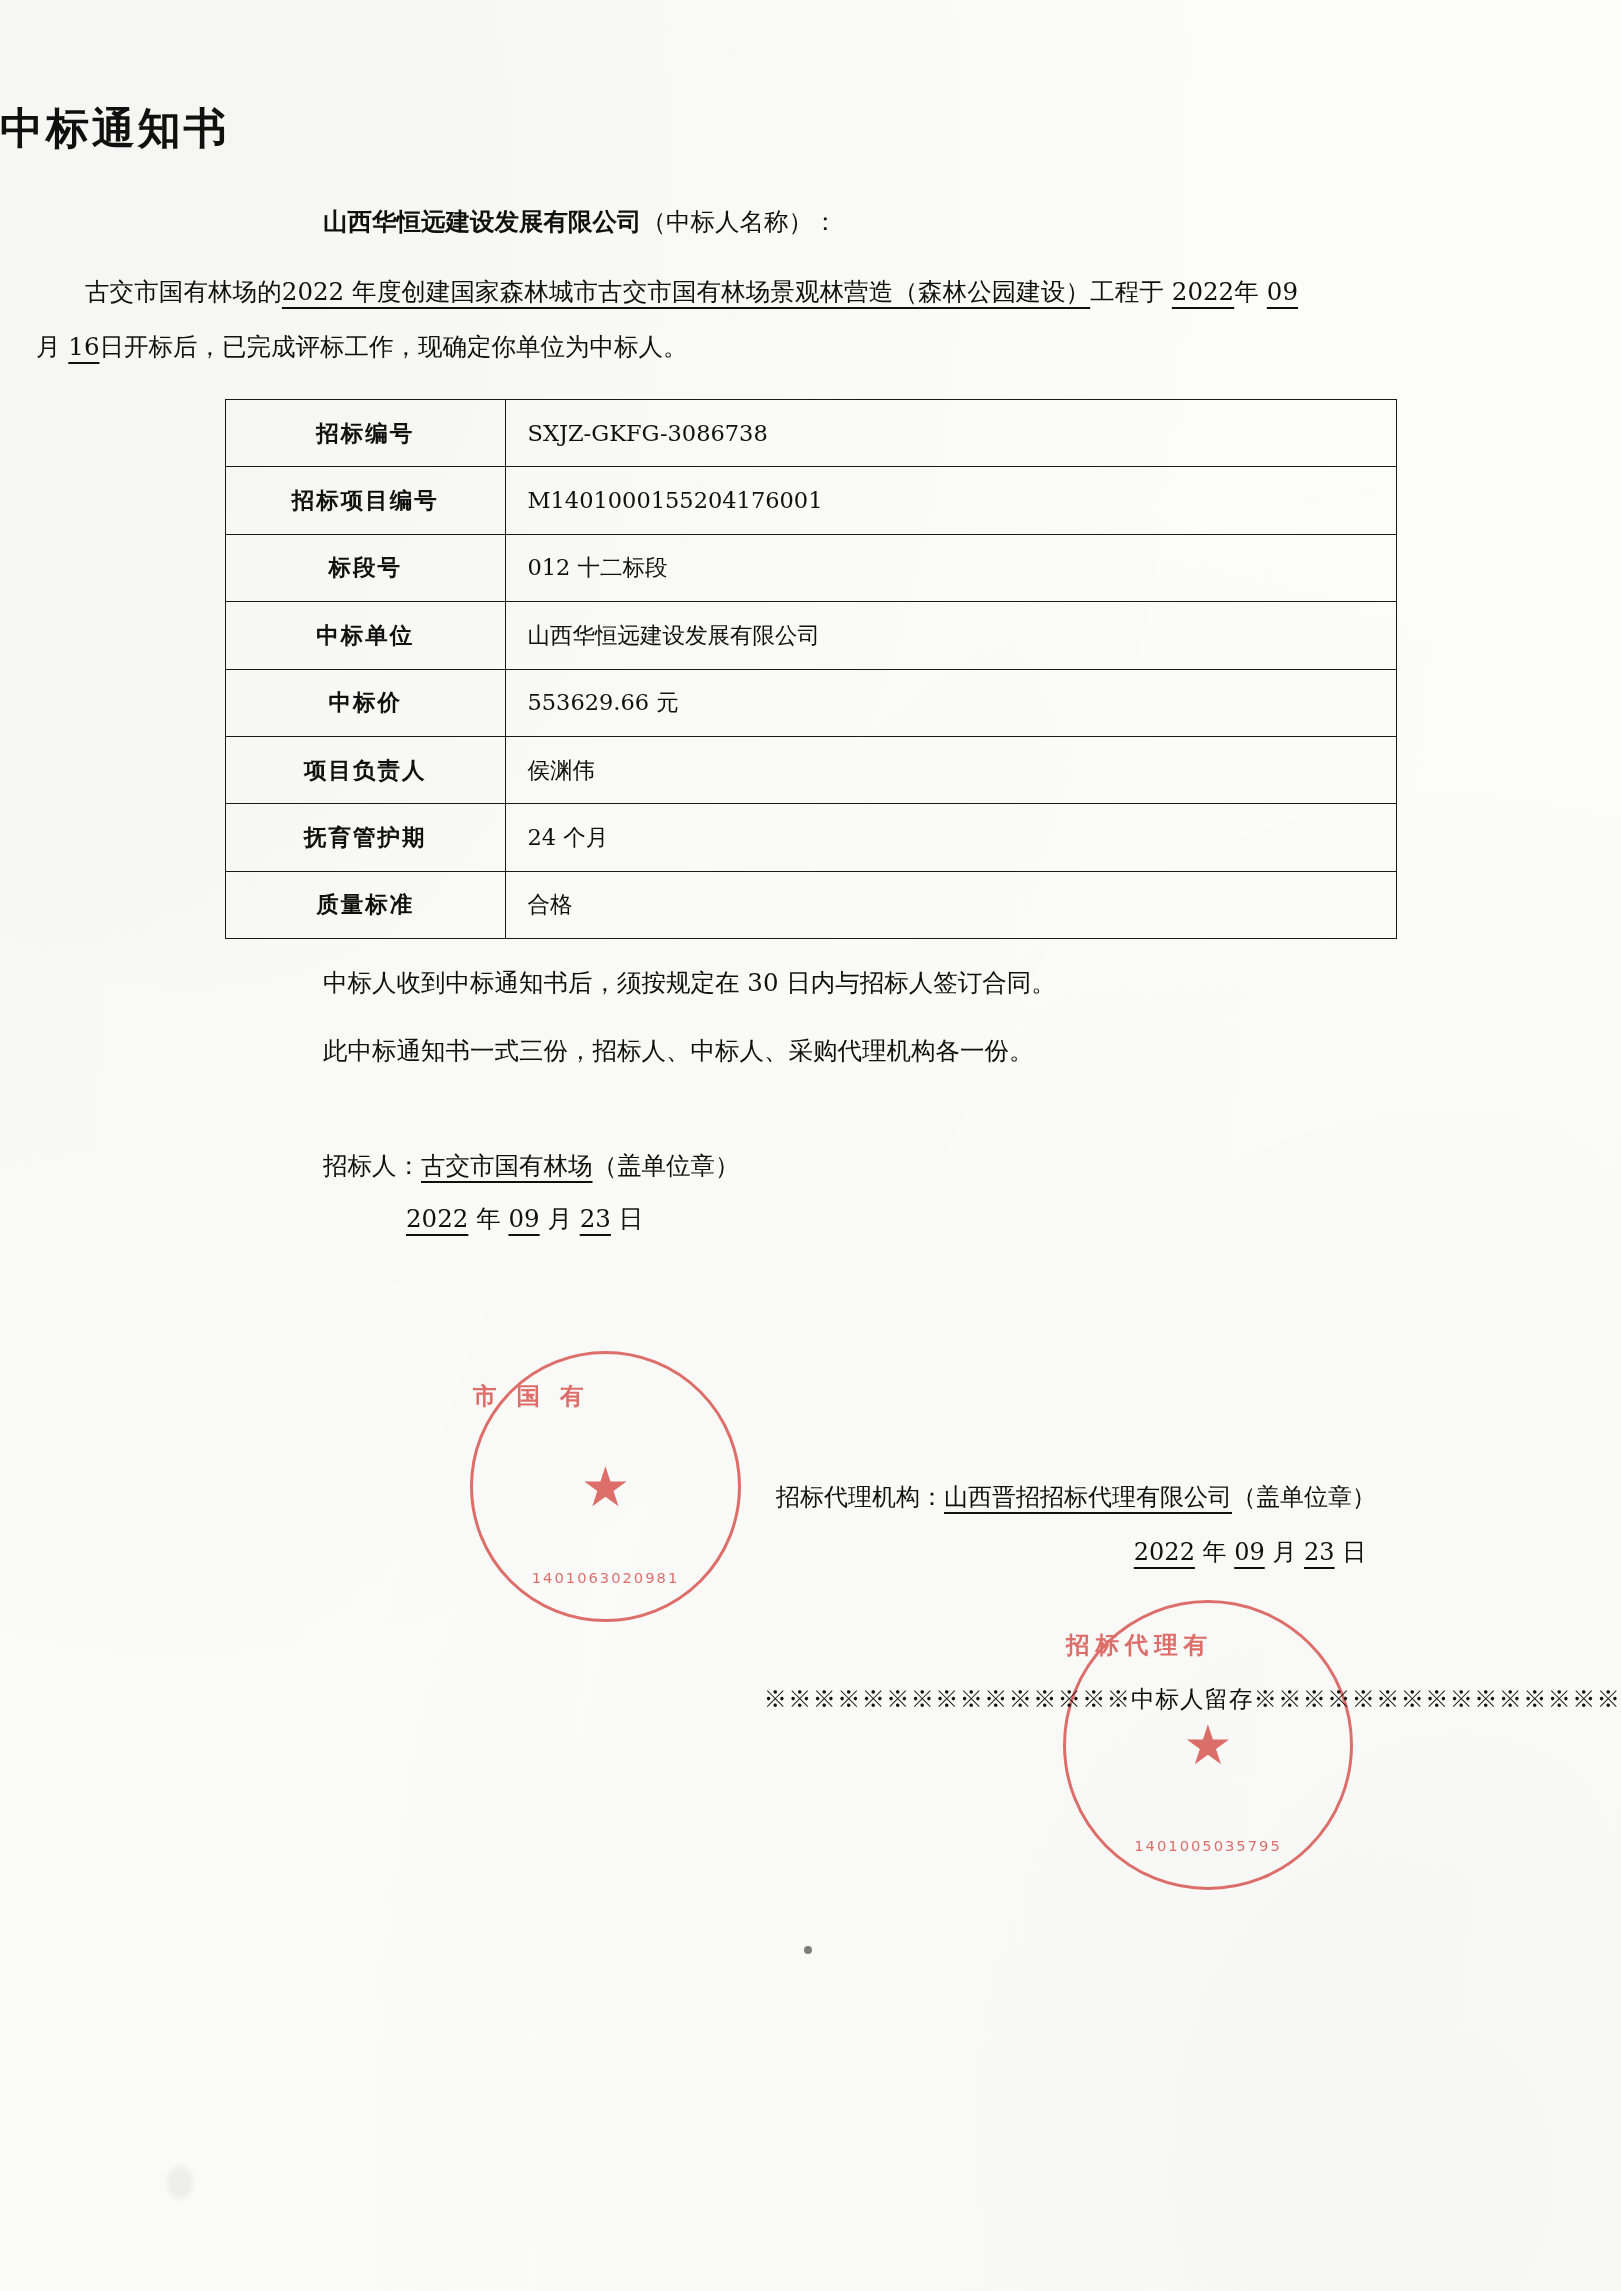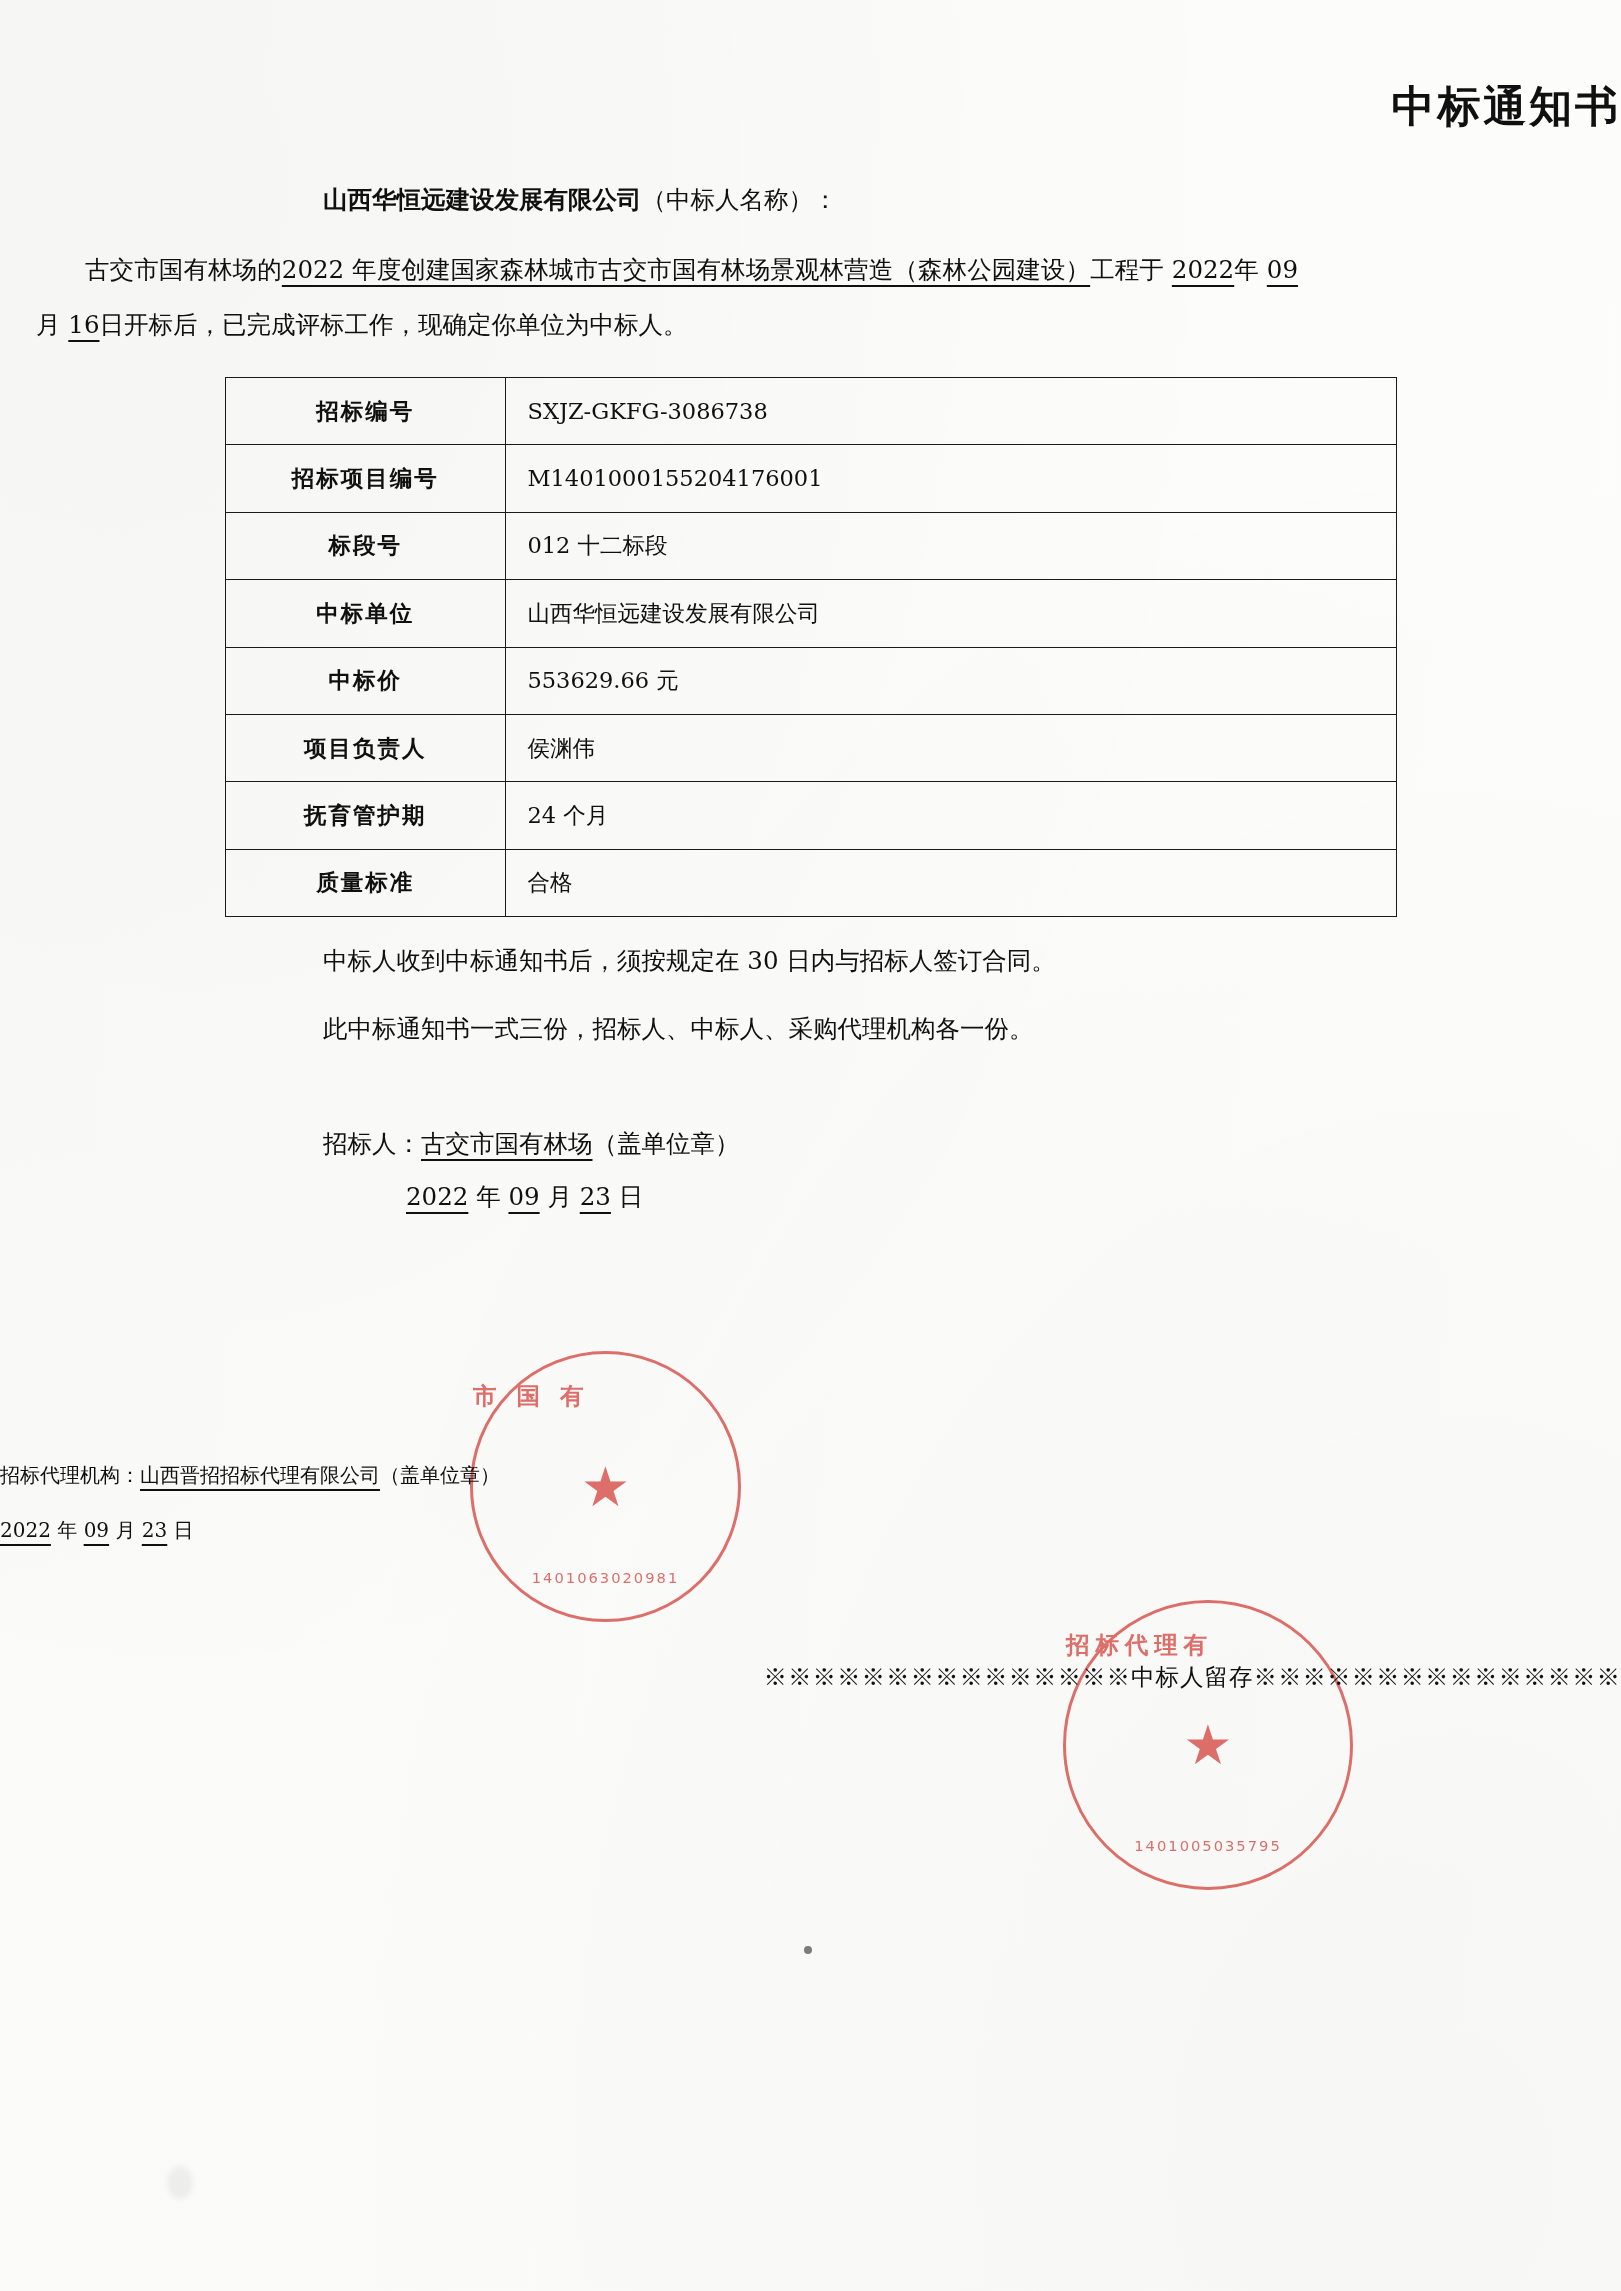--- a/index.html
+++ b/index.html
@@ -25,25 +25,25 @@
       radial-gradient(ellipse at 12% 8%, rgba(0,0,0,0.02), rgba(0,0,0,0) 55%),
       radial-gradient(ellipse at 90% 95%, rgba(0,0,0,0.025), rgba(0,0,0,0) 60%),
       linear-gradient(95deg, rgba(250,250,248,1), rgba(253,253,251,1));
     pointer-events: none;
   }
   .content {
     position: relative;
     z-index: 3;
   }
   .doc-title {
-    text-align: right;
+    text-align: left;
     font-size: 43px;
     font-weight: bold;
     letter-spacing: 2.9px;
-    margin-top: 78px;
+    margin-top: 100px;
     font-family: "DejaVu Serif", "Liberation Serif", serif;
   }
   .addressee {
     margin: 47px 0 0 323px;
     font-size: 24.5px;
     font-weight: bold;
   }
   .addressee .plain {
     font-weight: normal;
   }
@@ -95,22 +95,23 @@
     font-size: 24.5px;
     line-height: 53px;
     position: relative;
   }
   .sign-date {
     margin-left: 83px;
   }
   .agency-block {
     margin-top: 225px;
     margin-right: 245px;
-    font-size: 20px;
+    font-size: 24px;
     line-height: 55px;
+    text-align: right;
     position: relative;
   }
   .agency-date {
     margin-right: 9.8px;
   }
   .footer-note {
     margin-top: 103px;
     text-align: right;
     font-size: 23.5px;
     letter-spacing: 1px;

